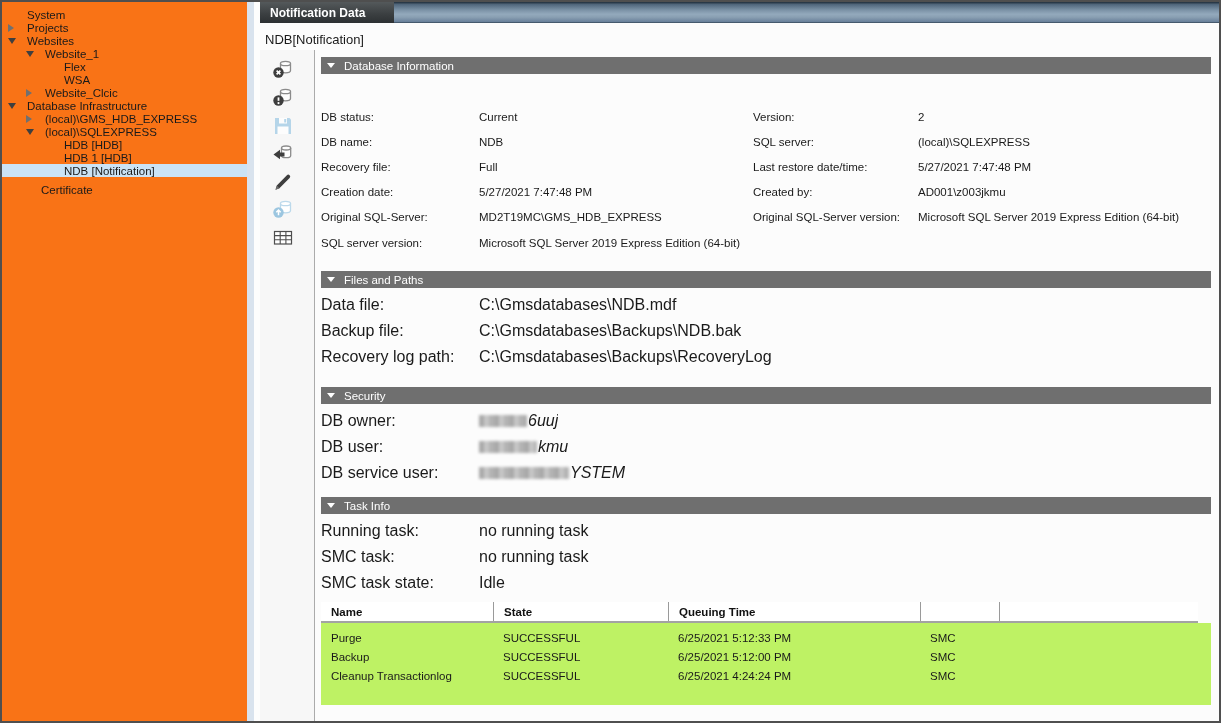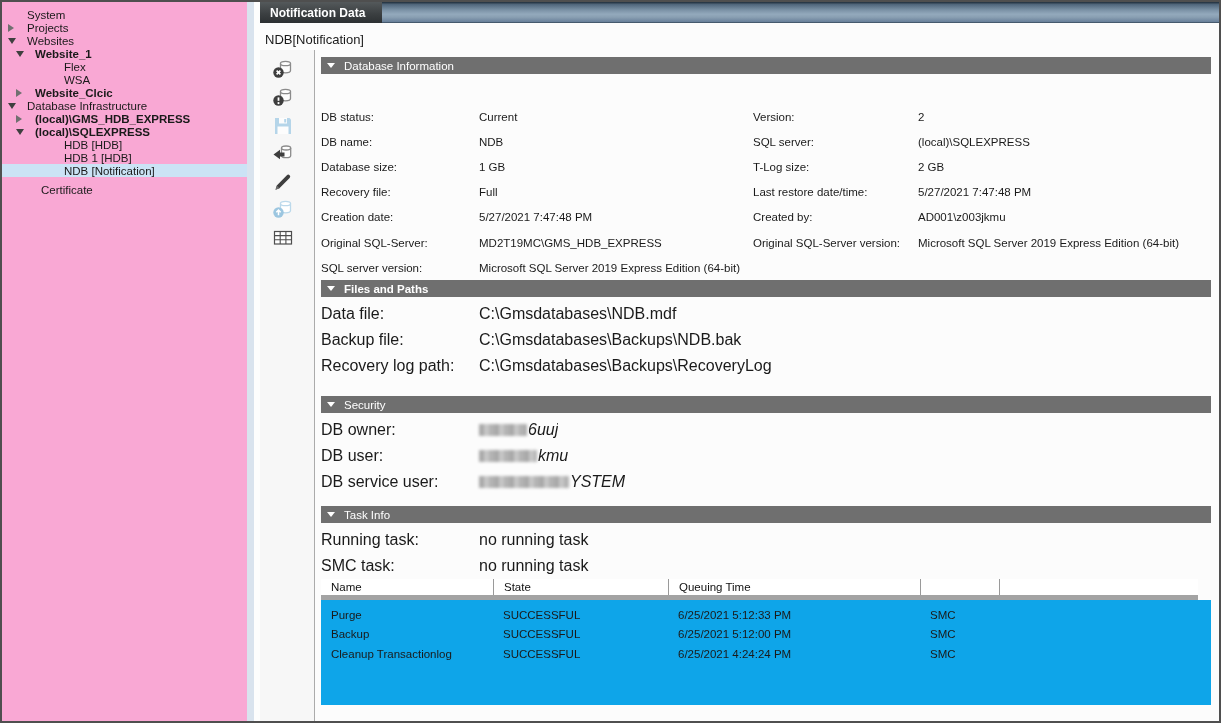--- a/index.html
+++ b/index.html
@@ -1,69 +1,69 @@
 <!DOCTYPE html>
 <html><head>
 <meta charset="utf-8">
 <style>
   * { margin:0; padding:0; box-sizing:border-box; }
   html,body { width:1221px; height:723px; font-family:"Liberation Sans","DejaVu Sans",sans-serif; background:#fff; }
   .window { width:1221px; height:723px; border:2px solid #4f4f4f; display:flex; background:#fff; overflow:hidden; }
 
   
-  .tree-panel { width:245px; background:#f9a8d4; padding-top:6px; overflow:hidden; flex:0 0 245px; }
+  .tree-panel { width:245px; background:#f97316; padding-top:6px; overflow:hidden; flex:0 0 245px; }
   .trow { display:flex; align-items:center; height:13px; font-size:11.5px; color:#1a1a1a; padding-left:6px; white-space:nowrap; cursor:default; }
-  .trow.lvl1 { padding-left:14px;font-weight:bold; }
+  .trow.lvl1 { padding-left:24px; }
   .trow.lvl2 { padding-left:43px; }
   .trow.selected { background:#cbe3f5; }
   .trow.gap-above { margin-top:6px;padding-left:20px; }
   .arr { flex:0 0 19px; display:inline-flex; align-items:center; }
   .arr i { display:block; }
   .arr.exp i { width:0; height:0; border-left:4.5px solid transparent; border-right:4.5px solid transparent; border-top:6px solid #3f3f3f; }
   .arr.col i { width:0; height:0; border-top:4.5px solid transparent; border-bottom:4.5px solid transparent; border-left:6px solid #707070; }
 
   .scroll-strip { flex:0 0 7px; background:#d9e3ee; }
   .gap-strip { flex:0 0 6px; background:#fdfdfd; }
 
   
   .main { flex:1; display:flex; flex-direction:column; background:#fcfcfc; min-width:0; }
   .header-bar { height:21px; flex:0 0 21px; display:flex;
     background:linear-gradient(180deg,#1f2d3a 0%,#51677c 12%,#7b92a6 38%,#93a9bc 58%,#8aa0b3 72%,#6a819b 94%,#2e4050 100%); }
-  .tab { width:122px; background:linear-gradient(180deg,#54595b 0%,#3a3e40 60%,#2d3133 100%); color:#fff; font-weight:bold; font-size:12px; display:flex; align-items:center; padding-left:10px; }
+  .tab { width:134px; background:linear-gradient(180deg,#54595b 0%,#3a3e40 60%,#2d3133 100%); color:#fff; font-weight:bold; font-size:12px; display:flex; align-items:center; padding-left:10px; }
   .label-row { flex:0 0 27px; padding:9px 0 0 5px; font-size:13px; color:#1a1a1a; }
   .body-row { flex:1; display:flex; min-height:0; }
 
   
   .toolbar { flex:0 0 55px; background:#f7f7f7; border-right:1px solid #ababab; padding:8px 0 0 11px; display:flex; flex-direction:column; }
   .tbtn { width:24px; height:24px; margin-bottom:4px; background:transparent; border:none; padding:0; cursor:pointer; }
   .tbtn svg { display:block; }
 
   
   .content { flex:1; display:flex; flex-direction:column; padding:0 8px 16px 6px; min-width:0; overflow:hidden; }
   .section-header { height:17px; flex:0 0 17px; background:#6f6f6f; color:#fff; font-size:11.5px; display:flex; align-items:center; padding-left:6px; cursor:default; }
   .sec-arrow { width:0; height:0; border-left:4px solid transparent; border-right:4px solid transparent; border-top:5px solid #fff; margin-right:9px; }
-  .mt1{margin-top:7px;} .mt2{font-weight:bold;} .mt3{margin-top:17px;} .mt4{margin-top:11px;} 
+  .mt1{margin-top:7px;} .mt2{margin-top:16px;} .mt3{margin-top:17px;} .mt4{margin-top:11px;} 
 
   .rows4 { padding-top:5px;margin-top:25px; }
   .r4 { display:grid; grid-template-columns:158px 274px 165px 1fr; height:25.2px; align-items:center; font-size:11.5px; color:#1a1a1a; }
   .rows2 { padding-top:4px; }
   .r2 { display:grid; grid-template-columns:158px 1fr; height:26px; align-items:center; font-size:16px; color:#1a1a1a; }
   .flabel, .fvalue { white-space:nowrap; overflow:hidden; }
   .maskrow { display:flex; align-items:center;font-style:italic; }
   .blur-block { display:inline-block; height:12px; border-radius:1px; margin-right:1px;
     background:repeating-linear-gradient(90deg,#a9a9a9 0 5px,#c6c6c6 5px 10px,#b3b3b3 10px 15px); filter:blur(1.6px); }
   .bw1{width:48px;} .bw2{width:58px;} .bw3{width:90px;}
 
   
-  .tbl-head { display:flex; height:21px; flex:0 0 21px; background:#fff; border-bottom:5px solid #a3a3a3; font-size:11.5px; font-weight:normal; color:#111; width:877px; }
+  .tbl-head { margin-top:6px; display:flex; height:21px; flex:0 0 21px; background:#fff; border-bottom:2px solid #a3a3a3; font-size:11.5px; font-weight:bold; color:#111; width:877px; }
   .tc { display:flex; align-items:center; padding-left:10px; height:100%; white-space:nowrap; overflow:hidden; }
   .c1{width:172px;} .c2{width:175px;} .c3{width:252px;} .c4{width:198px;} .c5{width:80px;}
   .tbl-head .tc + .tc { border-left:1px solid #9a9a9a; }
   .tbl-head .c5 { border-right:1px solid #9a9a9a; }
-  .tbl-body { flex:1; background:#0ea5e9; padding-top:5px; }
+  .tbl-body { flex:1; background:#bef264; padding-top:5px; }
   .trow2 { display:flex; height:19.3px; align-items:center; font-size:11.5px; color:#1a1a1a; cursor:default; }
   .trow2 .tc { font-weight:normal; }
 </style>
 </head>
 <body>
 
 <div class="window">
 
   <div class="tree-panel">
     <div class="trow lvl0">
@@ -227,26 +227,20 @@
             <span class="flabel">Version:</span>
               <span class="fvalue">2</span>
           </div>
           <div class="r4">
             <span class="flabel">DB name:</span>
               <span class="fvalue">NDB</span>
             <span class="flabel">SQL server:</span>
               <span class="fvalue">(local)\SQLEXPRESS</span>
           </div>
           <div class="r4">
-            <span class="flabel">Database size:</span>
-              <span class="fvalue">1 GB</span>
-            <span class="flabel">T-Log size:</span>
-              <span class="fvalue">2 GB</span>
-          </div>
-          <div class="r4">
             <span class="flabel">Recovery file:</span>
               <span class="fvalue">Full</span>
             <span class="flabel">Last restore date/time:</span>
               <span class="fvalue">5/27/2021 7:47:48 PM</span>
           </div>
           <div class="r4">
             <span class="flabel">Creation date:</span>
               <span class="fvalue">5/27/2021 7:47:48 PM</span>
             <span class="flabel">Created by:</span>
               <span class="fvalue">AD001\z003jkmu</span>
@@ -317,20 +311,24 @@
           <span>Task Info</span>
         </div>
         <div class="rows2">
           <div class="r2">
               <span class="flabel">Running task:</span>
               <span class="fvalue">no running task</span>
             </div>
           <div class="r2">
               <span class="flabel">SMC task:</span>
               <span class="fvalue">no running task</span>
+            </div>
+          <div class="r2">
+              <span class="flabel">SMC task state:</span>
+              <span class="fvalue">Idle</span>
             </div>
         </div>
 
         <div class="tbl-head">
           <div class="tc c1">Name</div>
           <div class="tc c2">State</div>
           <div class="tc c3">Queuing Time</div>
           <div class="tc c5"></div>
         </div>
         <div class="tbl-body">

